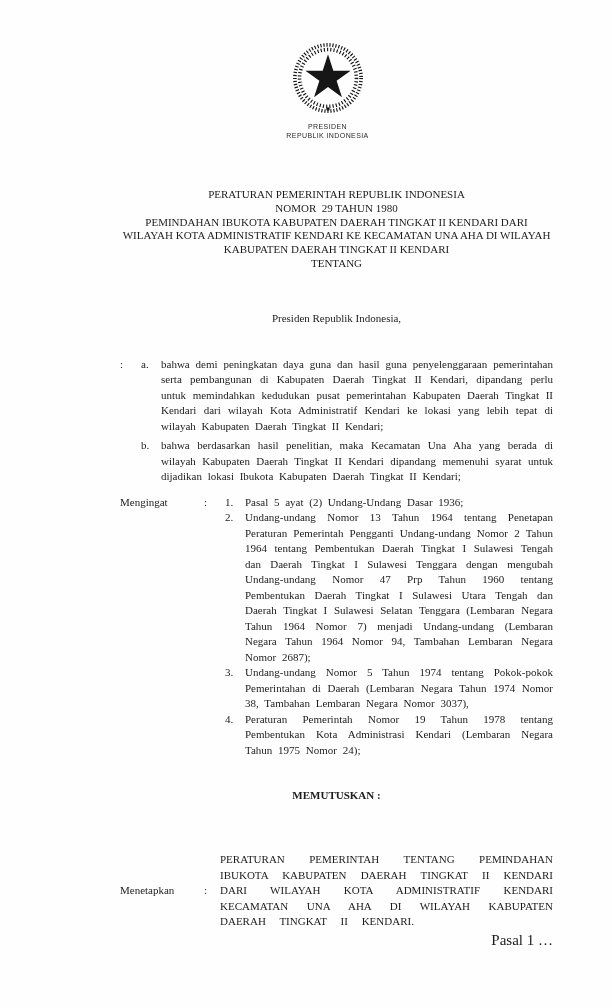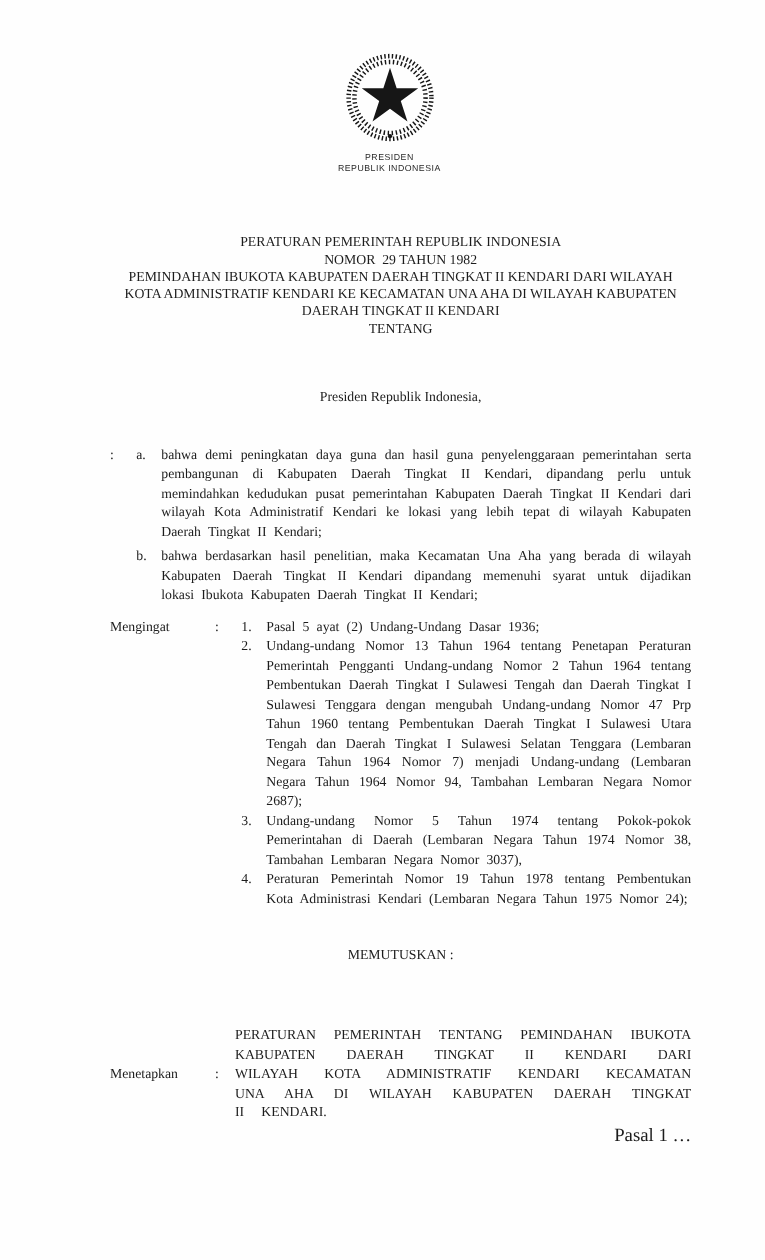--- a/index.html
+++ b/index.html
@@ -6,21 +6,21 @@
   body {
     width: 612px; height: 1008px;
     background: #fefefe;
     color: #1c1c1c;
     font-family: "Liberation Serif", serif;
     overflow: hidden;
   }
   .page {
     box-sizing: border-box;
     width: 612px; height: 1008px;
-    padding: 42px 59px 0 88px;
+    padding: 42px 59px 0 120px;
   }
 
   
   .letterhead { text-align: center; padding-right: 18px; }
   .emblem { display: block; margin: 0 auto; }
   .org-line {
     font-family: "Liberation Sans", sans-serif;
     font-size: 7px; line-height: 9px;
     letter-spacing: 0.4px;
     color: #2a2a2a;
@@ -54,21 +54,21 @@
   .item.gap-above { margin-top: 4px; }
   .marker { width: 20px; flex: none; }
   .itext {
     flex: 1; min-width: 0;
     text-align: justify;
     word-spacing: 3px;
   }
   .decision-heading {
     margin-top: 30px;
     text-align: center;
-    font-size: 11px; line-height: 14px;
+    font-size: 11px; line-height: 14px; font-weight: bold;
   }
   .enact-text {
     flex: 1; min-width: 0;
     text-align: justify;
     word-spacing: 11px;
   }
   .catchword {
     margin-top: 3px;
     text-align: right;
     font-size: 15px; line-height: 15px;
@@ -85,21 +85,21 @@
       <circle cx="50" cy="50" r="39.5" fill="none" stroke="#161616" stroke-width="5" stroke-dasharray="1.6,2.9"></circle>
       <path d="M50 17 L57.41 39.81 L81.38 39.8 L61.98 53.89 L69.4 76.7 L50 62.6 L30.6 76.7 L38.02 53.89 L18.62 39.8 L42.59 39.81 Z" fill="#161616"></path>
       <circle cx="50" cy="93" r="2.4" fill="#161616"></circle>
     </svg>
     <div class="org-line first">PRESIDEN</div>
     <div class="org-line">REPUBLIK INDONESIA</div>
   </div>
 
   <div class="title-block">
     <div class="title-line">PERATURAN PEMERINTAH REPUBLIK INDONESIA</div>
-    <div class="title-line">NOMOR  29 TAHUN 1982</div>
+    <div class="title-line">NOMOR  29 TAHUN 1980</div>
     <div class="title-line">PEMINDAHAN IBUKOTA KABUPATEN DAERAH TINGKAT II KENDARI DARI WILAYAH KOTA ADMINISTRATIF KENDARI KE KECAMATAN UNA AHA DI WILAYAH KABUPATEN DAERAH TINGKAT II KENDARI</div>
     <div class="title-line">TENTANG</div>
   </div>
 
   <div class="salutation">Presiden Republik Indonesia,</div>
 
   <div class="bodytext">
 
     <div class="section sec-menimbang">
       <div class="sec-colon">:</div>

